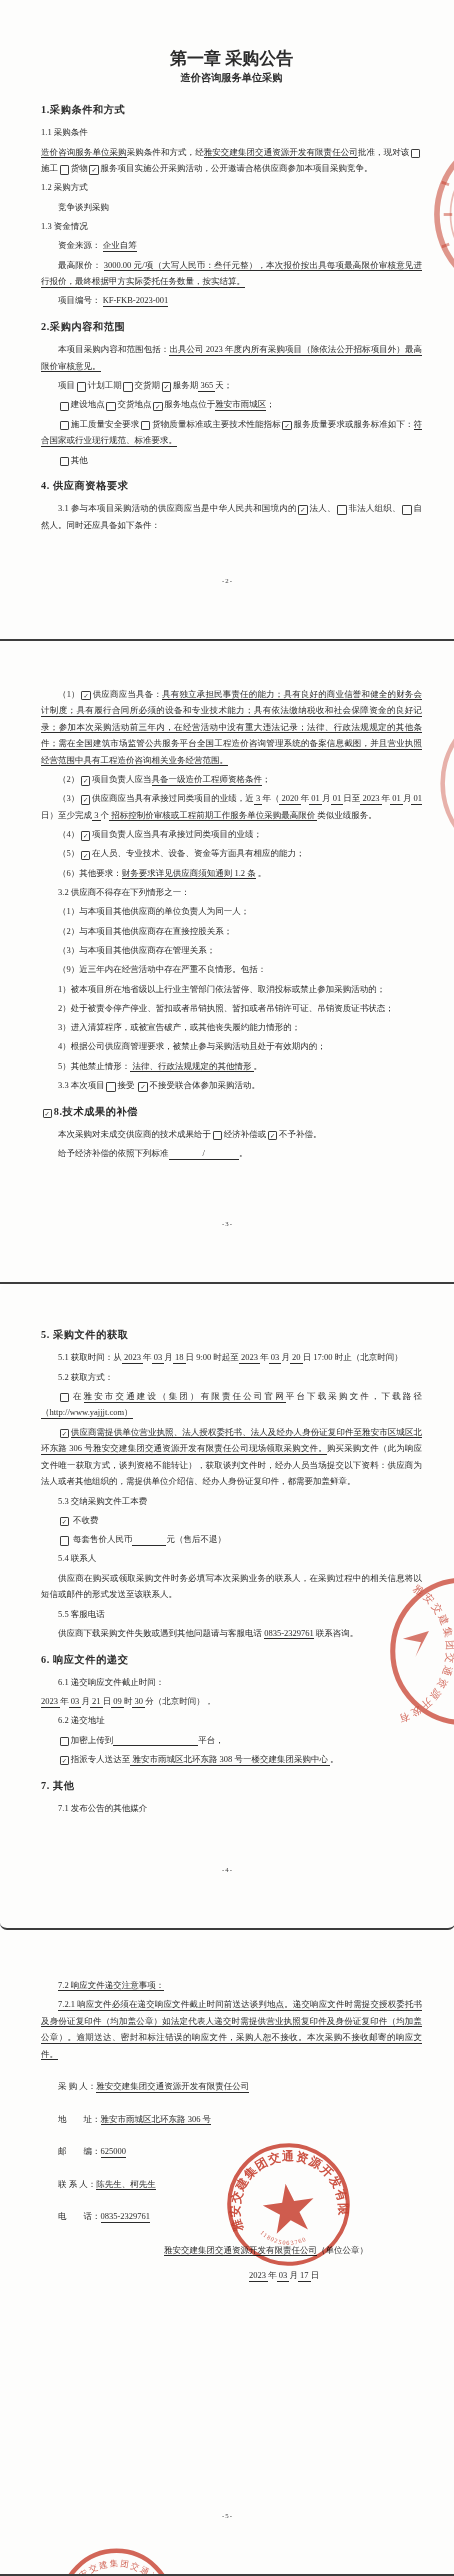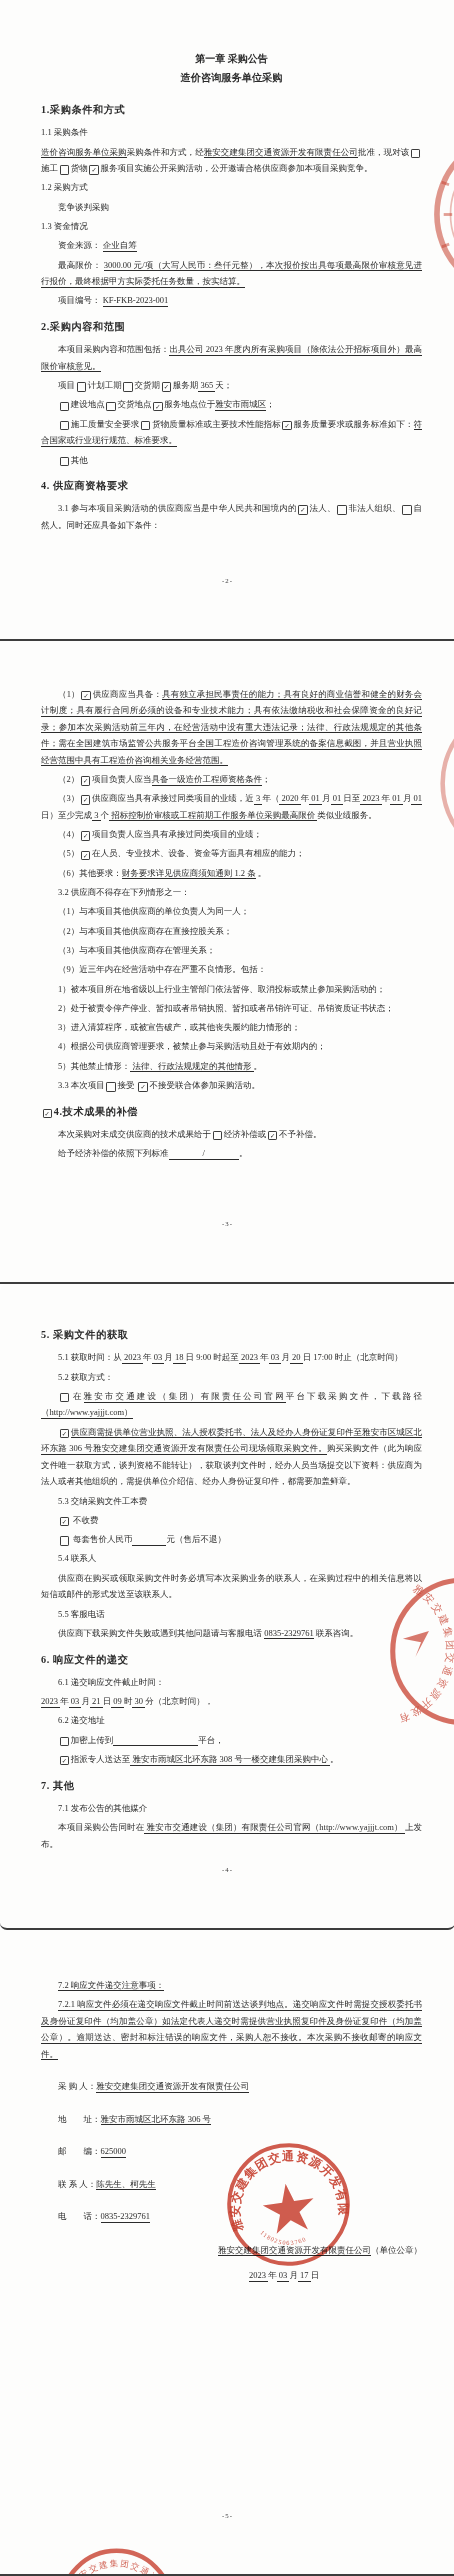--- a/index.html
+++ b/index.html
@@ -5,25 +5,25 @@
   html,body{margin:0;padding:0;background:#e8e8e8;}
   body{width:455px;font-family:"Liberation Serif","DejaVu Serif",serif;color:#2b2b2b;}
   #doc{width:455px;background:#fff;}
   .page{position:relative;width:455px;box-sizing:border-box;background:#fdfdfc;
         padding:0 33px 0 41px;overflow:hidden;border-bottom:2.3px solid #3d3d3d;}
   .page.p1{height:641px;padding-top:49px;}
   .page.p2{height:643px;padding-top:42px;}
   .page.p3{height:646px;padding-top:33px;border-radius:7px;}
   .page.p4{height:646px;padding-top:44px;}
   .blk{font-size:8.5px;line-height:16.5px;margin:2.8px 0;text-align:justify;}
-  .blk.title{font-size:10px;font-weight:bold;text-align:center;line-height:19.3px;margin:0 0 1.1px;}
+  .blk.title{font-size:17px;font-weight:bold;text-align:center;line-height:19.3px;margin:0 0 1.1px;}
   .blk.title2{font-size:10.2px;font-weight:bold;text-align:center;line-height:18px;margin:0 0 14.8px;}
   .blk.h1{font-size:10.2px;font-weight:bold;letter-spacing:0.6px;margin:10.2px 0 5.7px;text-align:left;}
   .blk.ind1{text-indent:2em;}
-  .blk.sign{margin:17px 0 0 69px;text-align:right;}
+  .blk.sign{margin:17px 0 0 69px;text-align:center;}
   .blk.date{margin:9px 0 0 208px;text-align:left;}
   .blk.contact{margin:16px 0;}
   .u{border-bottom:0.6px solid #2b2b2b;padding-bottom:0.6px;}
   .cb{display:inline-block;width:7.4px;height:7.4px;border:0.6px solid #3c3c3c;border-radius:1.1px;
       margin:0 1.7px;vertical-align:-1.1px;line-height:7.4px;font-size:6.3px;text-align:center;
       text-indent:0;font-family:"DejaVu Sans",sans-serif;color:#2b2b2b;}
   .footer{position:absolute;left:0;right:0;bottom:55px;text-align:center;font-size:6.8px;
           color:#3a3a3a;letter-spacing:1.1px;}
   svg.seal{position:absolute;pointer-events:none;mix-blend-mode:multiply;}
   .ring{fill:none;stroke:#c94130;}
@@ -79,21 +79,21 @@
         <div class="blk p ind1"><span>（1）与本项目其他供应商的单位负责人为同一人；</span></div>
         <div class="blk p ind1"><span>（2）与本项目其他供应商存在直接控股关系；</span></div>
         <div class="blk p ind1"><span>（3）与本项目其他供应商存在管理关系；</span></div>
         <div class="blk p ind1"><span>（9）近三年内在经营活动中存在严重不良情形。包括：</span></div>
         <div class="blk p ind1"><span>1）被本项目所在地省级以上行业主管部门依法暂停、取消投标或禁止参加采购活动的；</span></div>
         <div class="blk p ind1"><span>2）处于被责令停产停业、暂扣或者吊销执照、暂扣或者吊销许可证、吊销资质证书状态；</span></div>
         <div class="blk p ind1"><span>3）进入清算程序，或被宣告破产，或其他丧失履约能力情形的；</span></div>
         <div class="blk p ind1"><span>4）根据公司供应商管理要求，被禁止参与采购活动且处于有效期内的；</span></div>
         <div class="blk p ind1"><span>5）其他禁止情形：</span><span class="u"> 法律、行政法规规定的其他情形 </span><span>。</span></div>
         <div class="blk p ind1"><span>3.3 本次项目</span><span class="cb">&nbsp;</span><span>接受 </span><span class="cb on">✓</span><span>不接受联合体参加采购活动。</span></div>
-        <div class="blk h1"><span class="cb on">✓</span><span>4.技术成果的补偿</span></div>
+        <div class="blk h1"><span class="cb on">✓</span><span>8.技术成果的补偿</span></div>
         <div class="blk p ind1"><span>本次采购对未成交供应商的技术成果给于</span><span class="cb">&nbsp;</span><span>经济补偿或</span><span class="cb on">✓</span><span>不予补偿。</span></div>
         <div class="blk p ind1"><span>给予经济补偿的依照下列标准</span><span class="u">　　　　/　　　　</span><span>。</span></div>
       </div>
     <svg class="seal" style="top:67px;right:0;width:25.6px;height:151px" viewBox="0 0 45 265" aria-hidden="true">
       <circle class="ring" cx="162" cy="132" r="138" stroke-width="8" opacity="0.4"></circle>
     </svg>
     <div class="footer">-3-</div>
   </section>
 
   <section class="page p3">
@@ -111,21 +111,20 @@
         <div class="blk p ind1"><span>5.5 客服电话</span></div>
         <div class="blk p ind1"><span>供应商下载采购文件失败或遇到其他问题请与客服电话 </span><span class="u">0835-2329761</span><span> 联系咨询。</span></div>
         <div class="blk h1"><span>6. 响应文件的递交</span></div>
         <div class="blk p ind1"><span>6.1 递交响应文件截止时间：</span></div>
         <div class="blk p"><span class="u"> 2023 </span><span>年</span><span class="u"> 03 </span><span>月</span><span class="u"> 21 </span><span>日</span><span class="u"> 09 </span><span>时</span><span class="u"> 30 </span><span>分（北京时间），</span></div>
         <div class="blk p ind1"><span>6.2 递交地址</span></div>
         <div class="blk p ind1"><span class="cb">&nbsp;</span><span>加密上传到</span><span class="u">　　　　　　　　　　</span><span>平台，</span></div>
         <div class="blk p ind1"><span class="cb on">✓</span><span>指派专人送达至</span><span class="u"> 雅安市雨城区北环东路 308 号一楼交建集团采购中心 </span><span>。</span></div>
         <div class="blk h1"><span>7. 其他</span></div>
         <div class="blk p ind1"><span>7.1 发布公告的其他媒介</span></div>
-        <div class="blk p ind1"><span>本项目采购公告同时在</span><span class="u"> 雅安市交通建设（集团）有限责任公司官网（http://www.yajjjt.com） </span><span>上发布。</span></div>
       </div>
     <svg class="seal" style="top:281px;right:0;width:103px;height:176px" viewBox="0 0 182 310" aria-hidden="true">
       <defs>
           <path id="fragArc" d="M 84 34 A 122 122 0 0 1 76 268"></path>
         </defs>
       <circle class="ring" cx="198" cy="152" r="126" stroke-width="9" opacity="0.75"></circle>
       <polygon class="star" points="90,130 136,116 112,162 122,136" opacity="0.7"></polygon>
       <text class="sealtxt" font-size="18" opacity="0.75" letter-spacing="4">
         <textPath href="#fragArc" startOffset="8%">雅安交建集团交通资源开发有限责任公司</textPath>
       </text>

